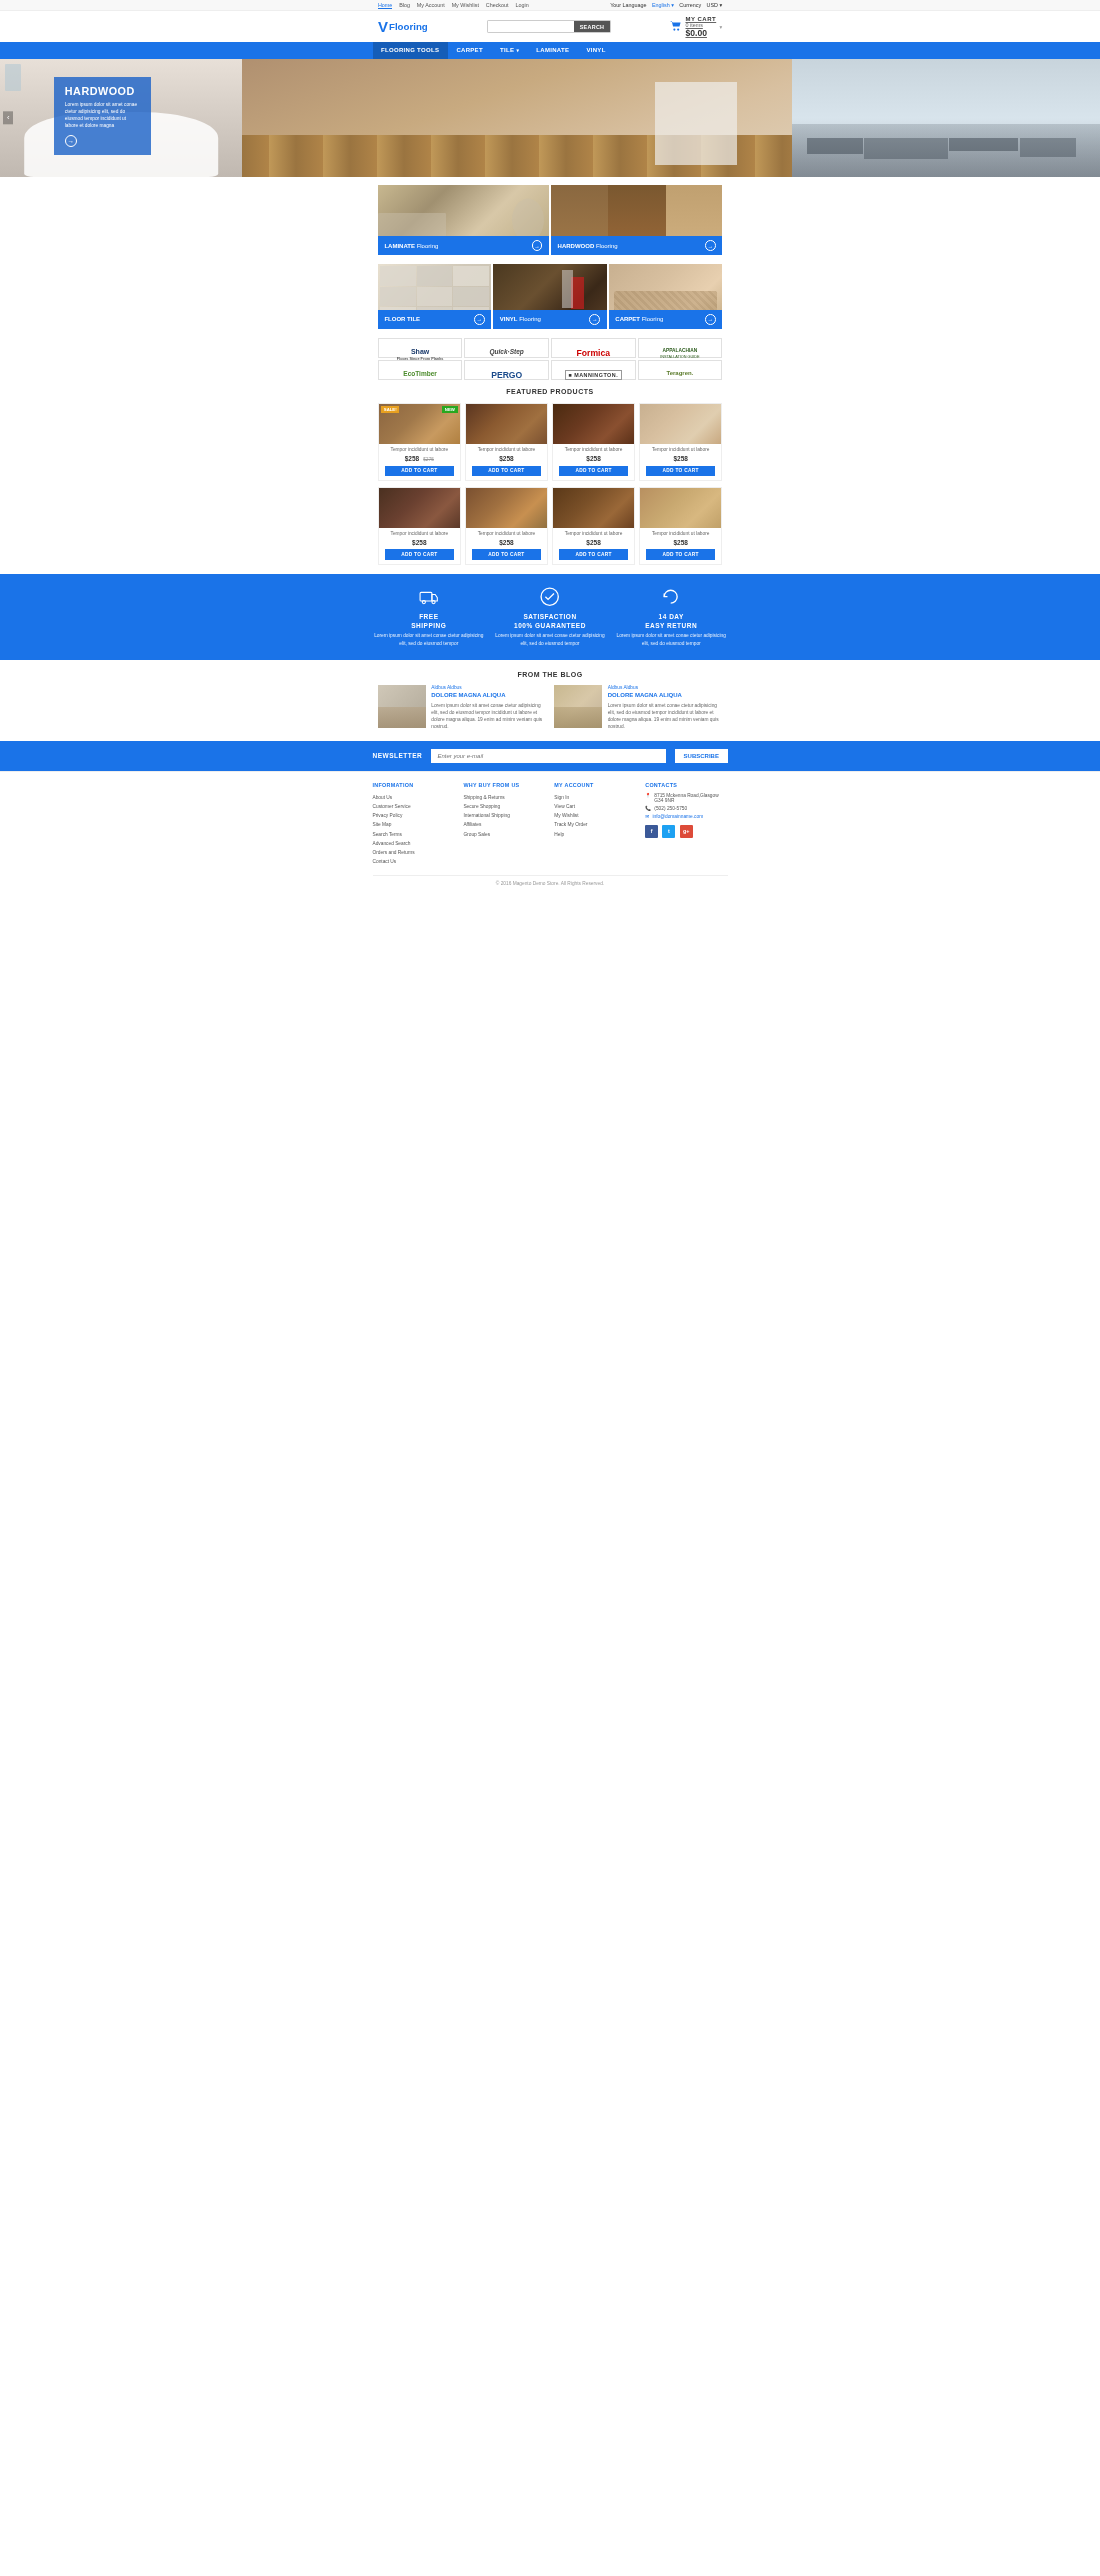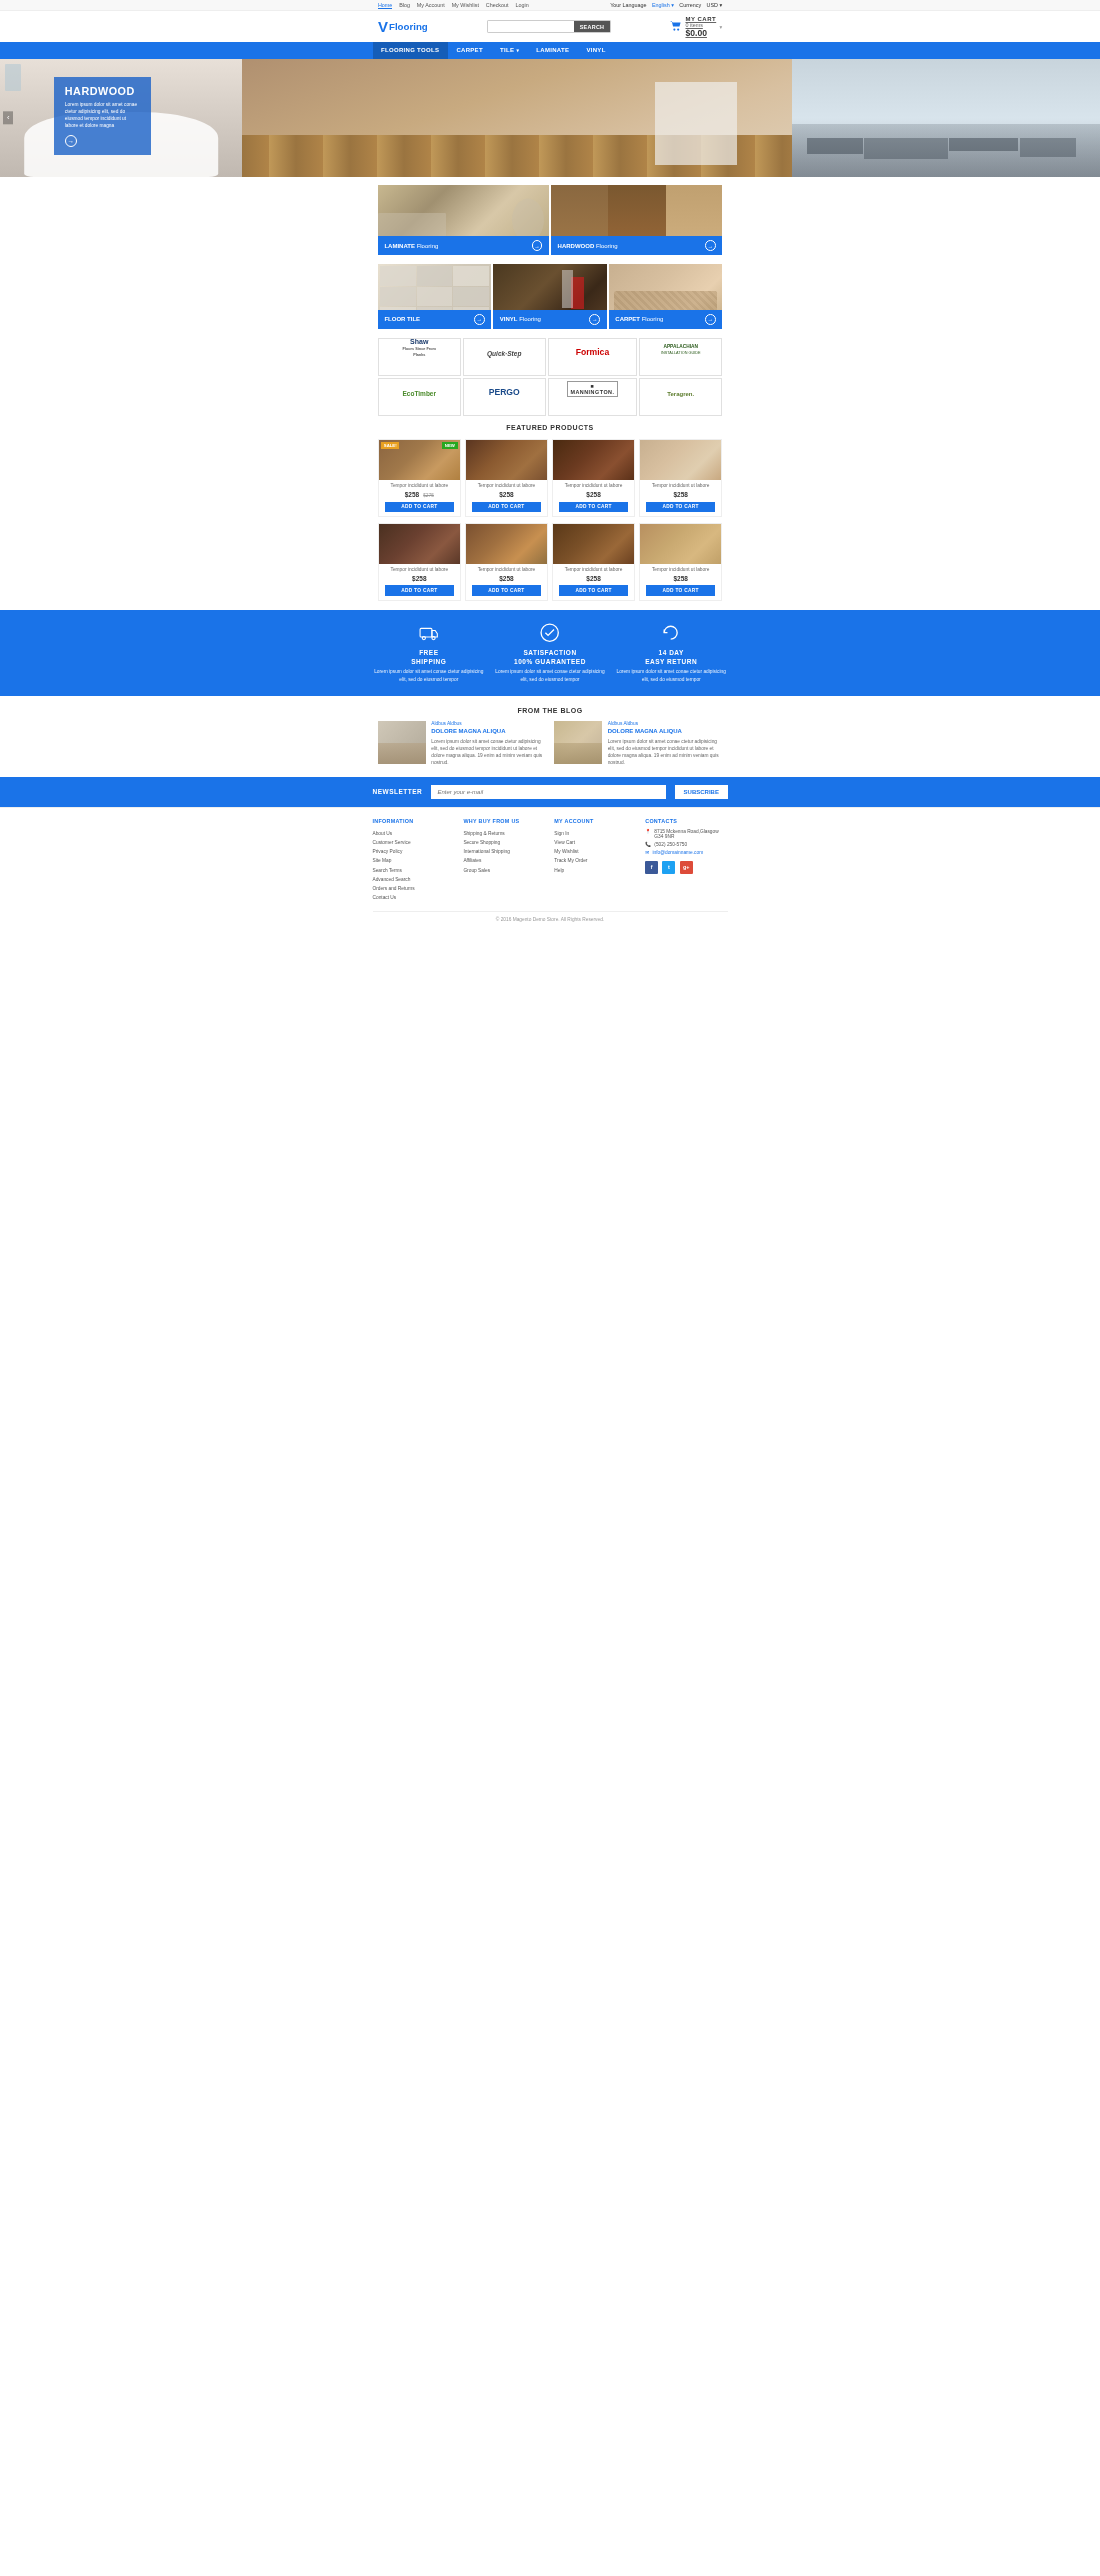--- a/index.html
+++ b/index.html
@@ -49,21 +49,21 @@
     .cat-label span { font-weight: 400; }
     .cat-label .bold { font-weight: 900; }
     .cat-arrow { width: 10.8px; height: 10.8px; border: 1.1px solid #fff; border-radius: 50%; display: flex; align-items: center; justify-content: center; font-size: 5.4px; }
 
     
     .cat-row-3 { max-width: 355px; margin: 0 auto 8.6px; display: grid; grid-template-columns: 1fr 1fr 1fr; gap: 2.2px; padding: 0 5.4px; }
 
     
     .brands { max-width: 355px; margin: 0 auto 8.6px; padding: 0 5.4px; }
     .brand-grid { display: grid; grid-template-columns: repeat(4, 1fr); gap: 2.2px; }
-    .brand-item { border: 0.5px solid #e0e0e0; display: flex; align-items: flex-end; justify-content: center; height: 16px; background: #fff; padding: 18px; }
+    .brand-item { border: 0.5px solid #e0e0e0; display: flex; align-items: flex-start; justify-content: center; height: 16px; background: #fff; padding: 9px; }
     .brand-logo { font-size: 6px; font-weight: 900; text-align: center; }
     .shaw-logo { color: #1a3a6b; font-size: 5.4px; }
     .quickstep-logo { color: #555; font-size: 4.8px; font-style: italic; }
     .formica-logo { color: #cc0000; font-size: 7.5px; font-weight: 900; }
     .appalachian-logo { color: #2a5a1a; font-size: 4.3px; }
     .ecotimber-logo { color: #4a8a2a; font-size: 4.8px; }
     .pergo-logo { color: #1a4a8a; font-size: 7.5px; font-weight: 900; }
     .mannington-logo { color: #333; font-size: 4.8px; border: 0.5px solid #ccc; padding: 1.1px 2.2px; }
     .teragren-logo { color: #5a7a2a; font-size: 4.8px; }
 

